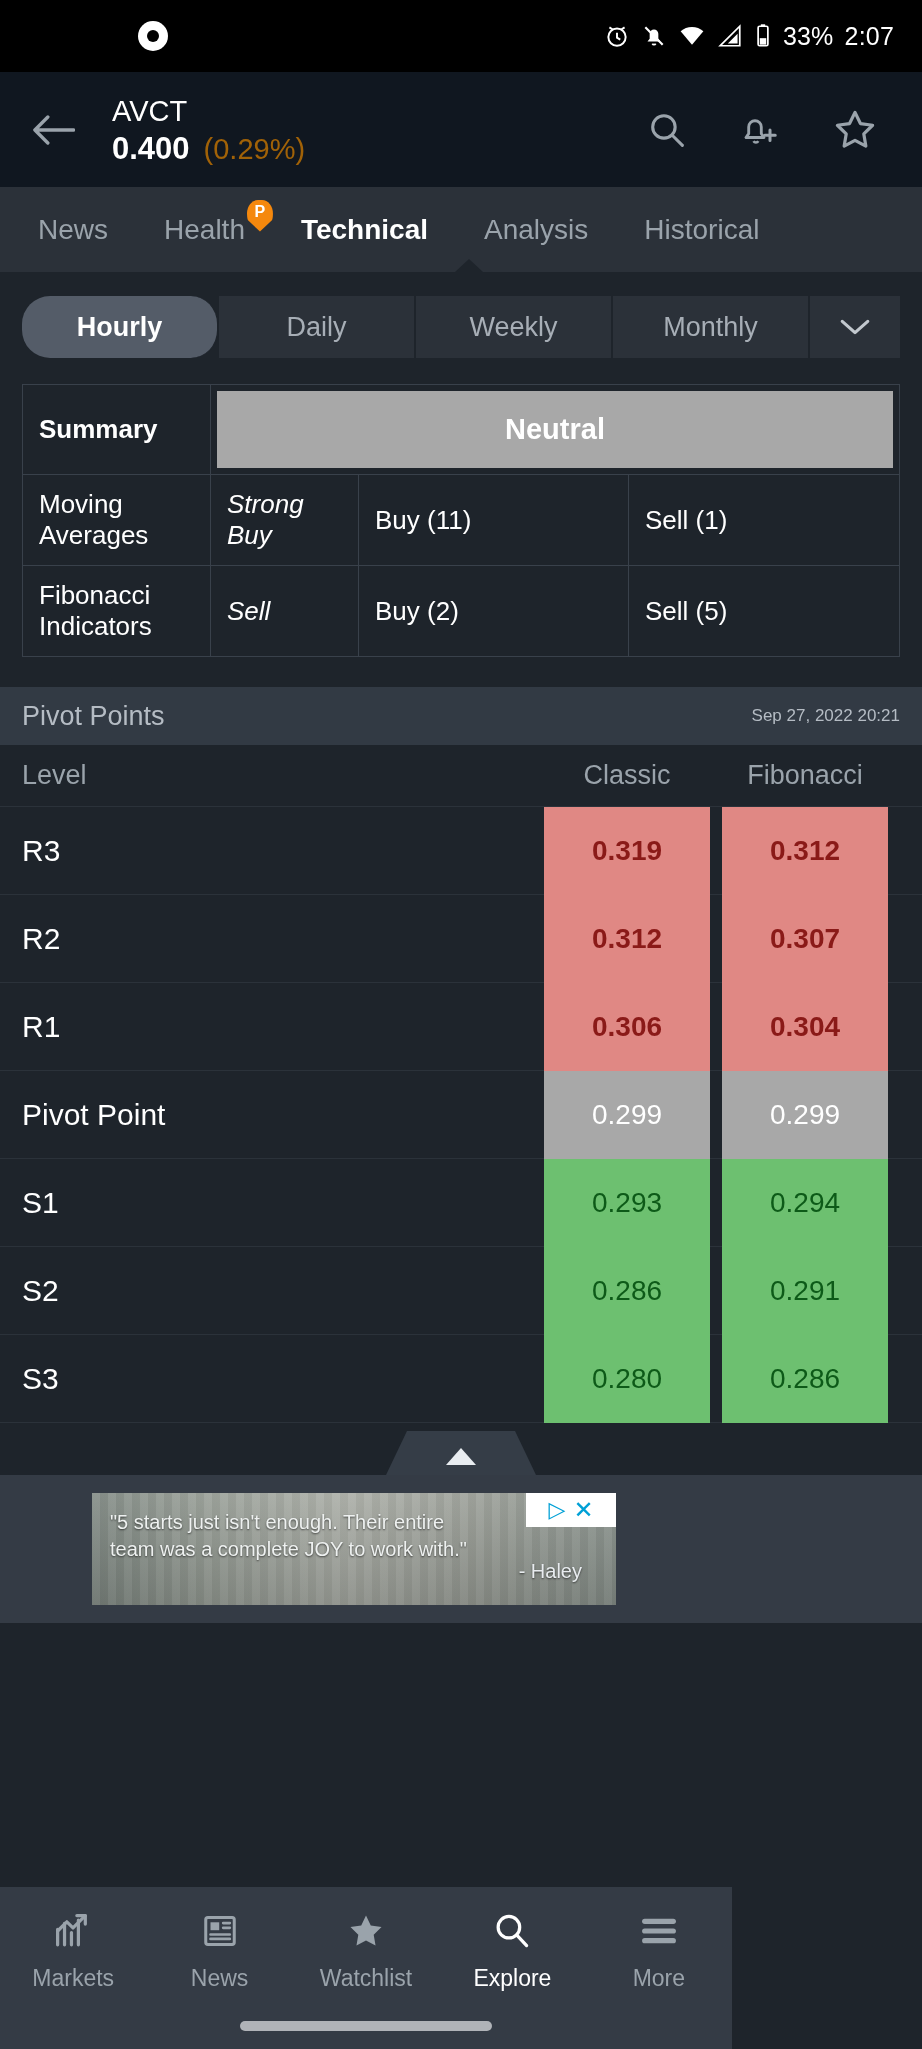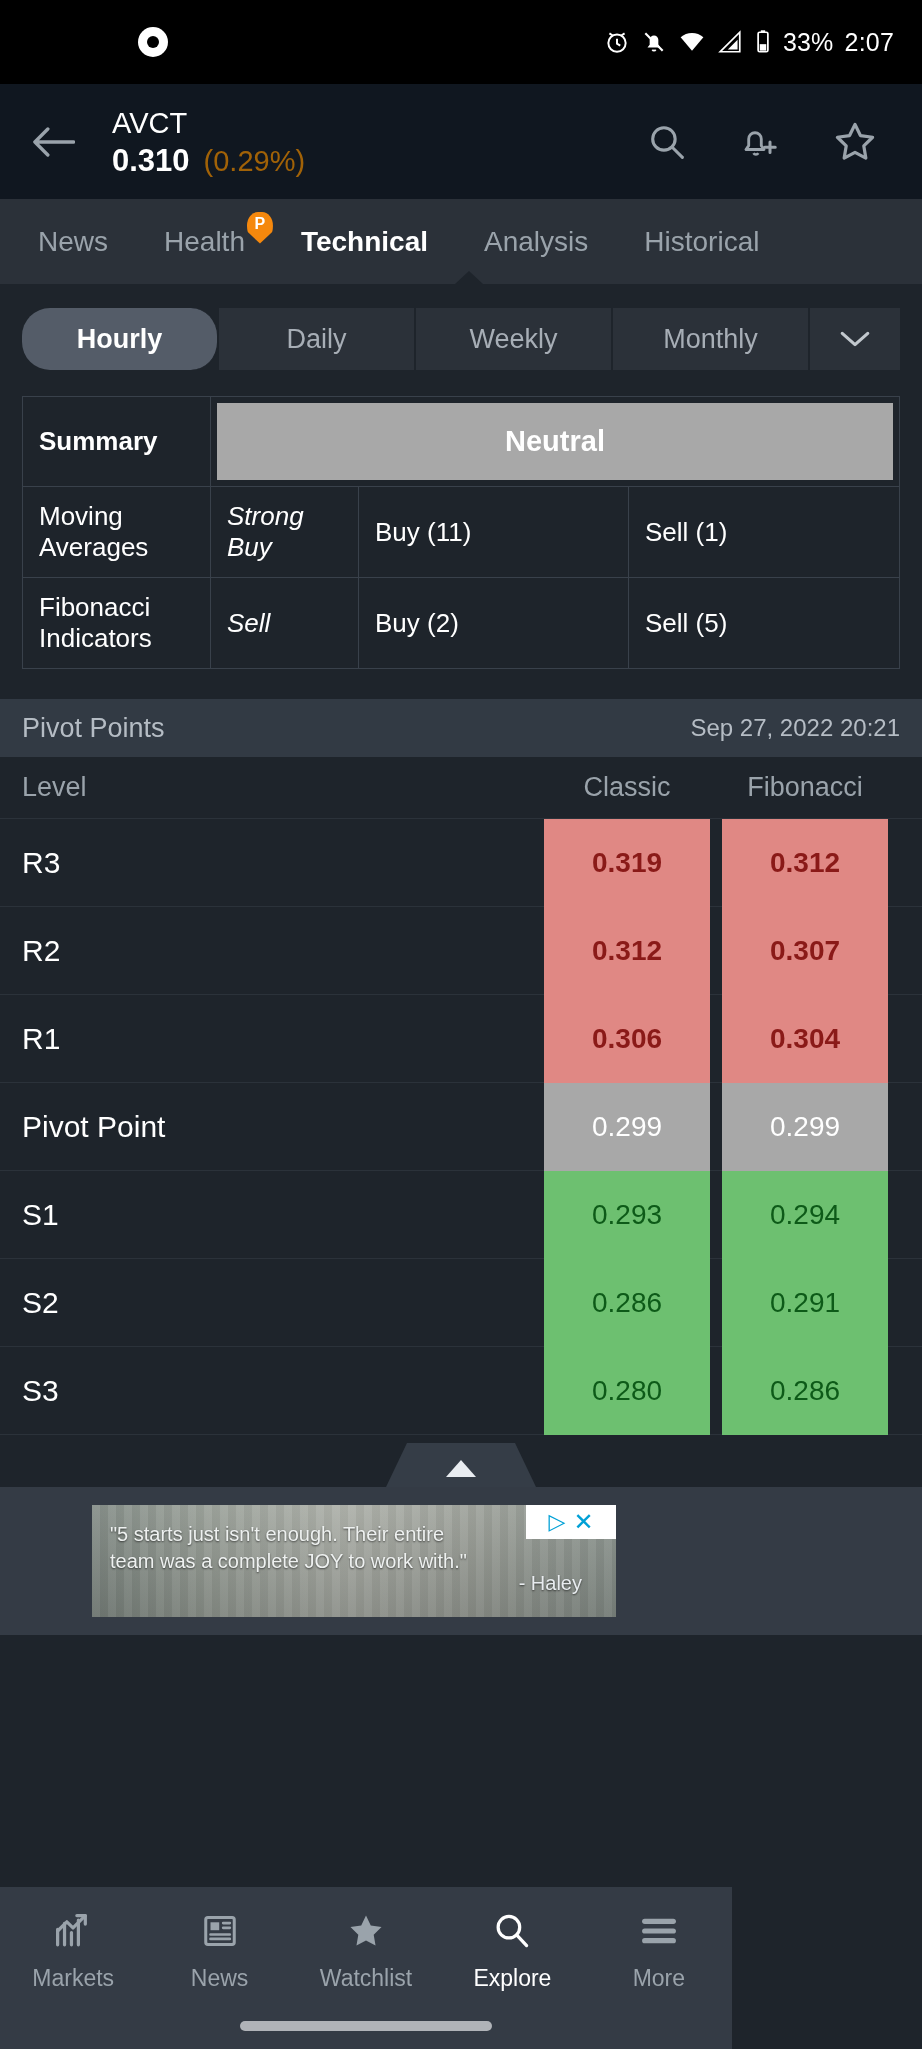--- a/index.html
+++ b/index.html
@@ -6,21 +6,21 @@
   html, body {
     width: 922px; height: 2049px;
     background: #1e242b;
     font-family: "Liberation Sans", sans-serif;
     overflow: hidden;
   }
   .phone { position: relative; width: 922px; height: 2049px; background: #1e242b; }
 
   
   .statusbar {
-    height: 84px; background: #000; display: flex; align-items: center;
+    height: 72px; background: #000; display: flex; align-items: center;
     padding: 0 28px; color: #fff;
   }
   .sb-left { display: flex; align-items: center; flex: 0 0 auto; margin-left: 110px; }
   .sb-right { margin-left: auto; display: flex; align-items: center; gap: 11px; }
   .sb-text { font-size: 25px; letter-spacing: .2px; color:#fff; }
   .chrome-dot {
     width: 30px; height: 30px; border-radius: 50%;
     background: #fff; position: relative;
   }
   .chrome-dot::after{
@@ -91,21 +91,21 @@
   .row2 td, .row3 td { font-weight: 400; }
   .sum-c2 { width: 148px; font-style: italic; }
   .sum-c3 { width: 270px; }
 
   
   .pp-head {
     margin-top: 30px; height: 58px; background:#323a44;
     display:flex; align-items:center; padding: 0 22px;
   }
   .pp-title { color:#b5bcc4; font-size: 27px; }
-  .pp-date  { color:#b5bcc4; font-size: 24px; margin-left:auto; }
+  .pp-date  { color:#b5bcc4; font-size: 17px; margin-left:auto; }
   .pp-colhead {
     height: 62px; display:flex; align-items:center; padding: 0 22px;
     background:#1e242b; border-bottom: 1px solid #2b323a;
   }
   .pp-colhead .lvl { color:#9aa3ab; font-size: 27px; }
   .pp-colhead .c1, .pp-colhead .c2 {
     color:#9aa3ab; font-size: 27px; text-align:center;
   }
   .pp-colhead .c1 { width: 166px; margin-left:auto; }
   .pp-colhead .c2 { width: 166px; margin-left: 12px; margin-right: 12px;}
@@ -220,21 +220,21 @@
 
   <div class="appbar">
     <div class="back-arrow">
       <svg width="44" height="34" viewBox="0 0 34 26">
         <path d="M13 3L3 13l10 10M3 13h30" stroke="#9aa3ab" stroke-width="2.6" fill="none" stroke-linecap="round" stroke-linejoin="round"></path>
       </svg>
     </div>
     <div class="sym-block">
       <div class="sym-name">AVCT</div>
       <div class="sym-row">
-        <span class="sym-price">0.310</span>
+        <span class="sym-price">0.400</span>
         <span class="sym-chg">(0.29%)</span>
       </div>
     </div>
     <div class="appbar-icons">
       <span class="icon-btn">
         <svg width="40" height="40" viewBox="0 0 26 26">
           <circle cx="11" cy="11" r="7.3" fill="none" stroke="#9aa3ab" stroke-width="2"></circle>
           <path d="M16.4 16.4L23 23" stroke="#9aa3ab" stroke-width="2" stroke-linecap="round"></path>
         </svg>
       </span>

